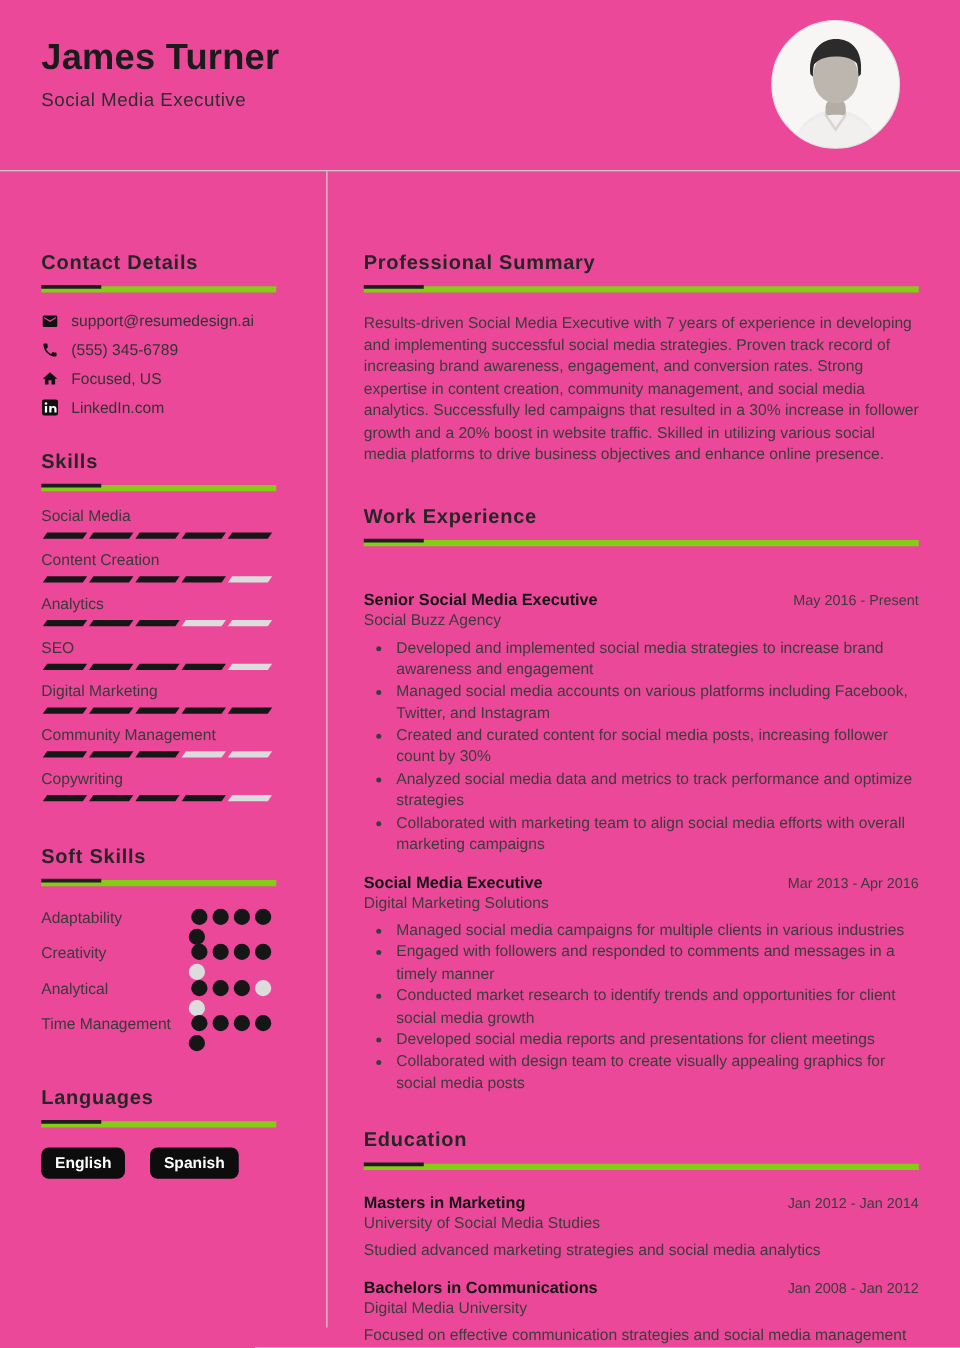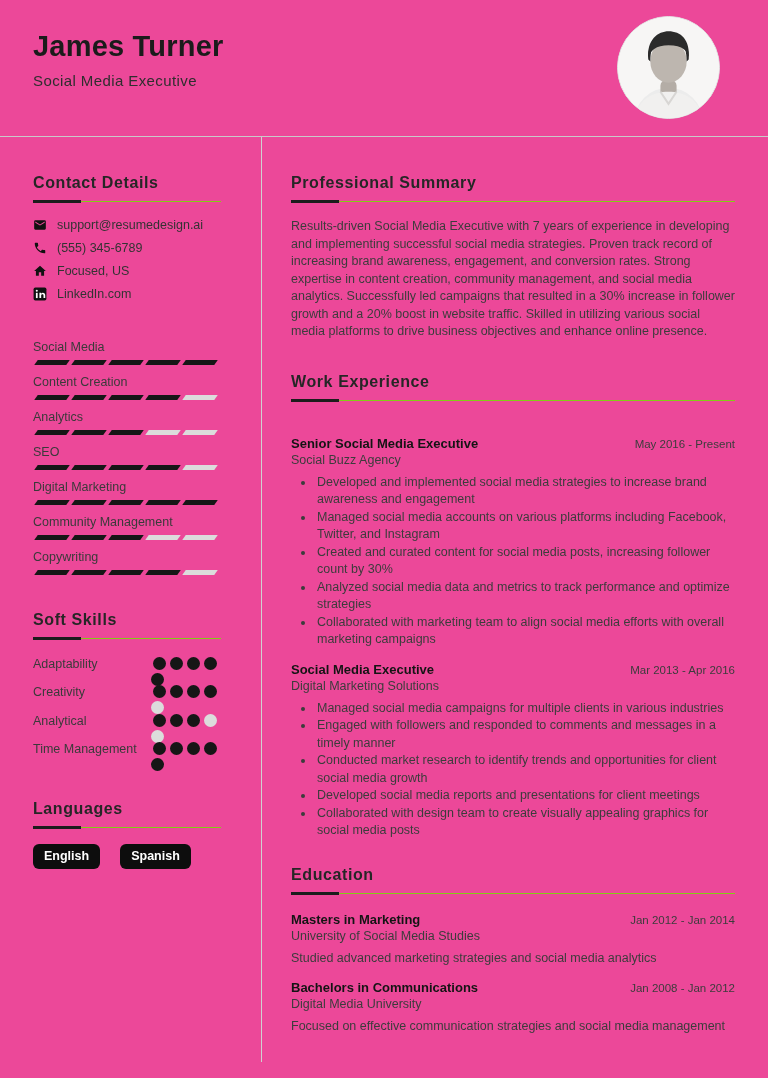--- a/index.html
+++ b/index.html
@@ -16,21 +16,21 @@
   .avatar svg { display:block; width:100%; height:100%; }
 
   
   .columns { display:flex; height:925px; }
   .col-left  { width:262px; border-right:1px solid #d0d0d0; padding:37px 40px 0 33px; }
   .col-right { flex:1; padding:37px 33px 0 29px; }
 
   
   .sec { margin-bottom:26px; }
   .sec-title { font-size:16px; font-weight:700; color:#262626; letter-spacing:.6px;
-               padding-bottom:9px; border-bottom:1px solid #84cc16; position:relative; }
+               padding-bottom:9px; border-bottom:5px solid #84cc16; position:relative;margin-top:28px; }
   .sec-title::after { content:""; position:absolute; left:0; bottom:-2px; width:48px; height:3px; background:#1c1c1c; }
   .sec-body { padding-top:16px; }
 
   
   .c-row { display:flex; align-items:center; margin-bottom:9px; font-size:12.5px; color:#333; }
   .c-icon { width:14px; height:14px; margin-right:10px; flex:0 0 14px; display:inline-flex; }
   .c-icon svg { width:14px; height:14px; }
 
   
   .skill { margin-bottom:10px; }
@@ -124,20 +124,21 @@
                   <circle cx="6.5" cy="6.5" r="1.8" fill="#fff"></circle>
                   <path d="M11 10h3v1.4c.6-1 1.7-1.6 3-1.6 2.4 0 4 1.6 4 4.4V19h-3v-4.4c0-1.3-.6-2.1-1.8-2.1-1.2 0-2.2.8-2.2 2.3V19h-3z" fill="#fff"></path>
                 </svg>
               </span>
               <span>LinkedIn.com</span>
             </div>
           </div>
       </div>
 
       <div class="sec">
+        <div class="sec-title">Skills</div>
         <div class="sec-body" id="skills-list" style="padding-top:13px;">
             <div class="skill">
               <div class="s-label">Social Media</div>
               <div class="s-bar">
                 <span class="seg" style="background: rgb(22, 22, 22);"></span>
                 <span class="seg" style="background: rgb(22, 22, 22);"></span>
                 <span class="seg" style="background: rgb(22, 22, 22);"></span>
                 <span class="seg" style="background: rgb(22, 22, 22);"></span>
                 <span class="seg" style="background: rgb(22, 22, 22);"></span>
               </div>

